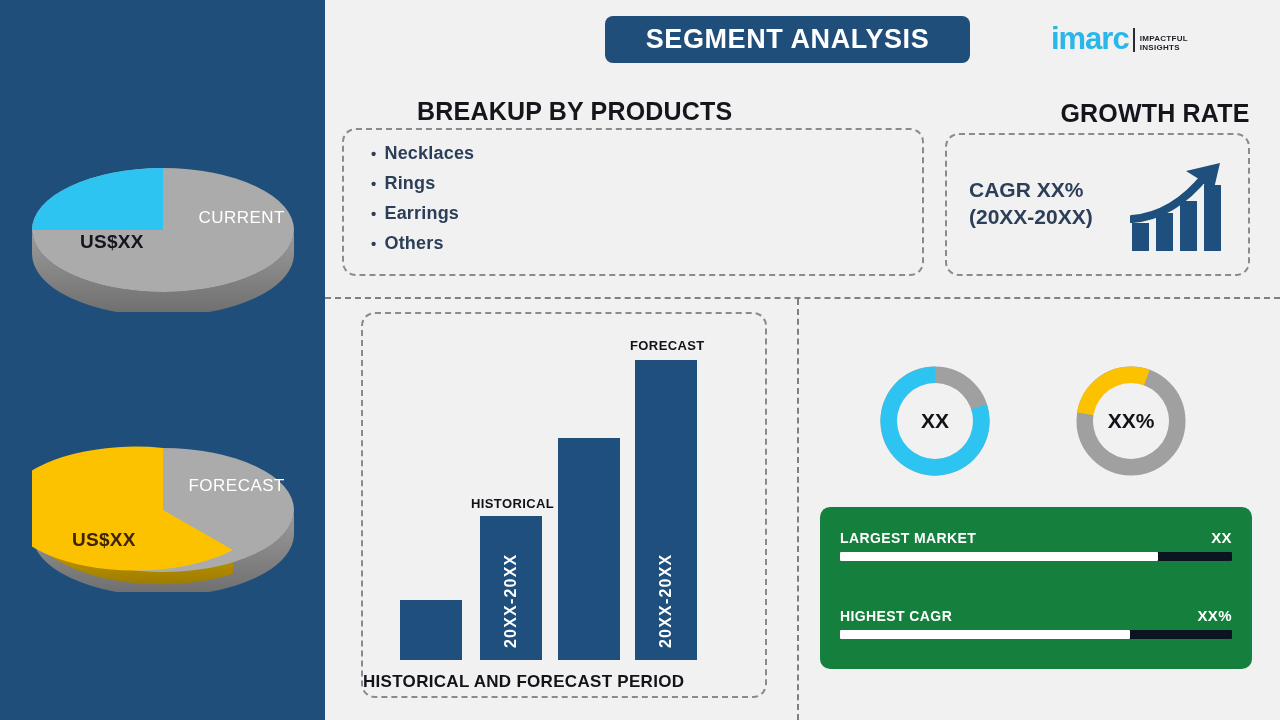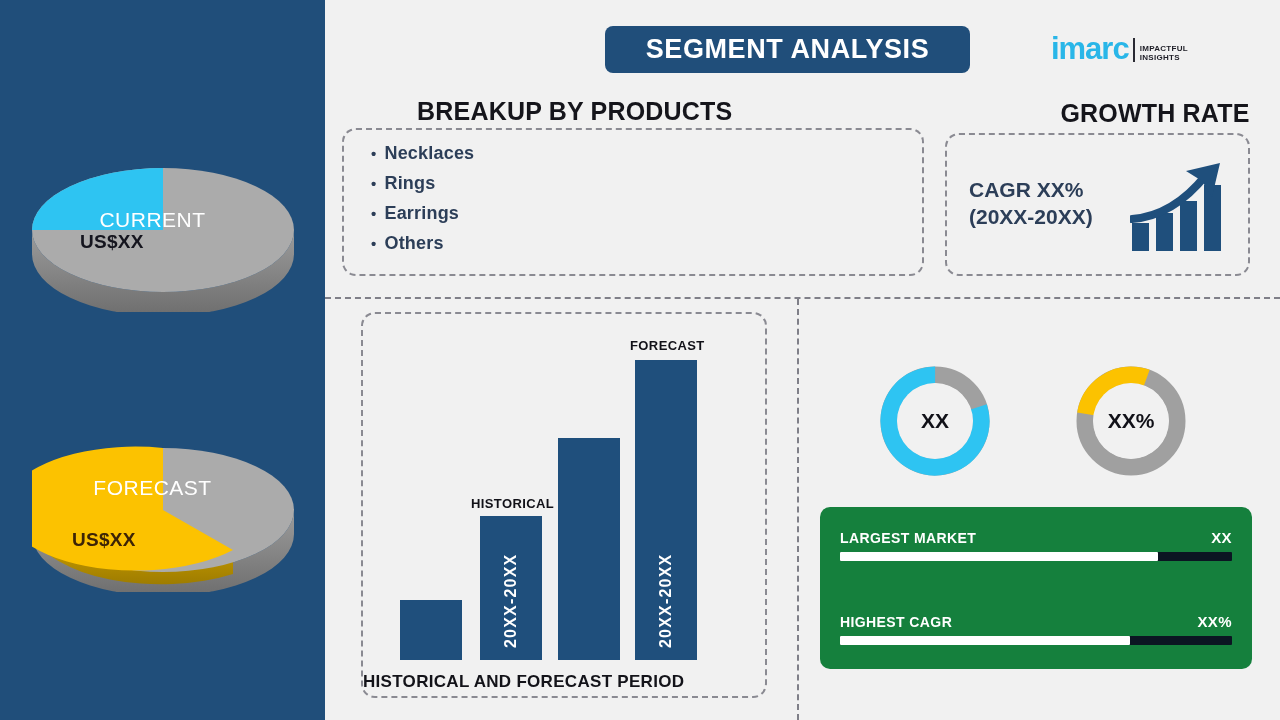--- a/index.html
+++ b/index.html
@@ -26,41 +26,41 @@
     text-align: center; color: #ffffff;
     font-size: 25px; font-weight: bold; letter-spacing: 0.2px;
   }
   .pie-wrap { position: absolute; left: 20px; width: 285px; }
   #pie-current-wrap { top: 152px; }
   #pie-forecast-wrap { top: 432px; }
 
   .pie-stage { position: relative; width: 285px; height: 175px; }
   .pie-3d { position: absolute; left: 12px; top: 0; width: 262px; height: 160px; }
   .pie-caption {
-    position: absolute; left: 10px; width: 285px; text-align: center;
-    color: #ffffff; font-size: 21px; font-weight: 500; letter-spacing: 0.5px;
+    position: absolute; left: 0; width: 285px; text-align: right;
+    color: #ffffff; font-size: 17px; font-weight: 500; letter-spacing: 0.5px;
   }
   #pie-current-caption { top: 208px; }
   #pie-forecast-caption { top: 476px; }
 
   .pie-value-label {
     position: absolute; font-size: 19px; font-weight: bold;
     color: #15151e; letter-spacing: 0.3px; margin-top: 39px;
   }
   #pie-current-value { left: 60px; top: 40px; }
   #pie-forecast-value { left: 52px; top: 58px; color: #3d2406; }
 
   
   #main {
     position: absolute; left: 325px; top: 0;
     width: 955px; height: 720px; background: #f1f1f1;
   }
 
   
-  #header-band { position: absolute; left: 0; top: 12px; width: 875px; height: 74px; }
+  #header-band { position: absolute; left: 0; top: 2px; width: 875px; height: 74px; }
   #segment-title-pill {
     position: absolute; left: 280px; top: 14px;
     width: 365px; height: 47px;
     background: #204e7a; border-radius: 8px;
     display: flex; align-items: center; justify-content: center;
   }
   #segment-title {
     color: #ffffff; font-size: 27px; font-weight: bold; letter-spacing: 0.6px;
   }
   #logo {
@@ -160,21 +160,21 @@
   }
   .donut-value { font-size: 21px; font-weight: bold; color: #111118; }
 
   #stats-panel {
     position: absolute; left: 820px; top: 507px;
     width: 432px; height: 162px;
     background: #15803d; border-radius: 10px;
   }
   .stat-row { position: absolute; left: 20px; width: 392px; }
   #stat-row-0 { top: 22px; }
-  #stat-row-1 { top: 106px; }
+  #stat-row-1 { top: 100px; }
   .stat-head { display: flex; justify-content: space-between; align-items: flex-end; }
   .stat-label { color: #ffffff; font-size: 14px; font-weight: bold; letter-spacing: 0.4px; }
   .stat-value { color: #ffffff; font-size: 15px; font-weight: bold; letter-spacing: 0.4px; }
   .stat-track {
     position: relative; margin-top: 6px;
     height: 9px; width: 392px; background: #0b1522; border-radius: 1px;
   }
   .stat-fill { position: absolute; left: 0; top: 0; height: 9px; background: #ffffff; border-radius: 1px; }
 </style>
 </head>

